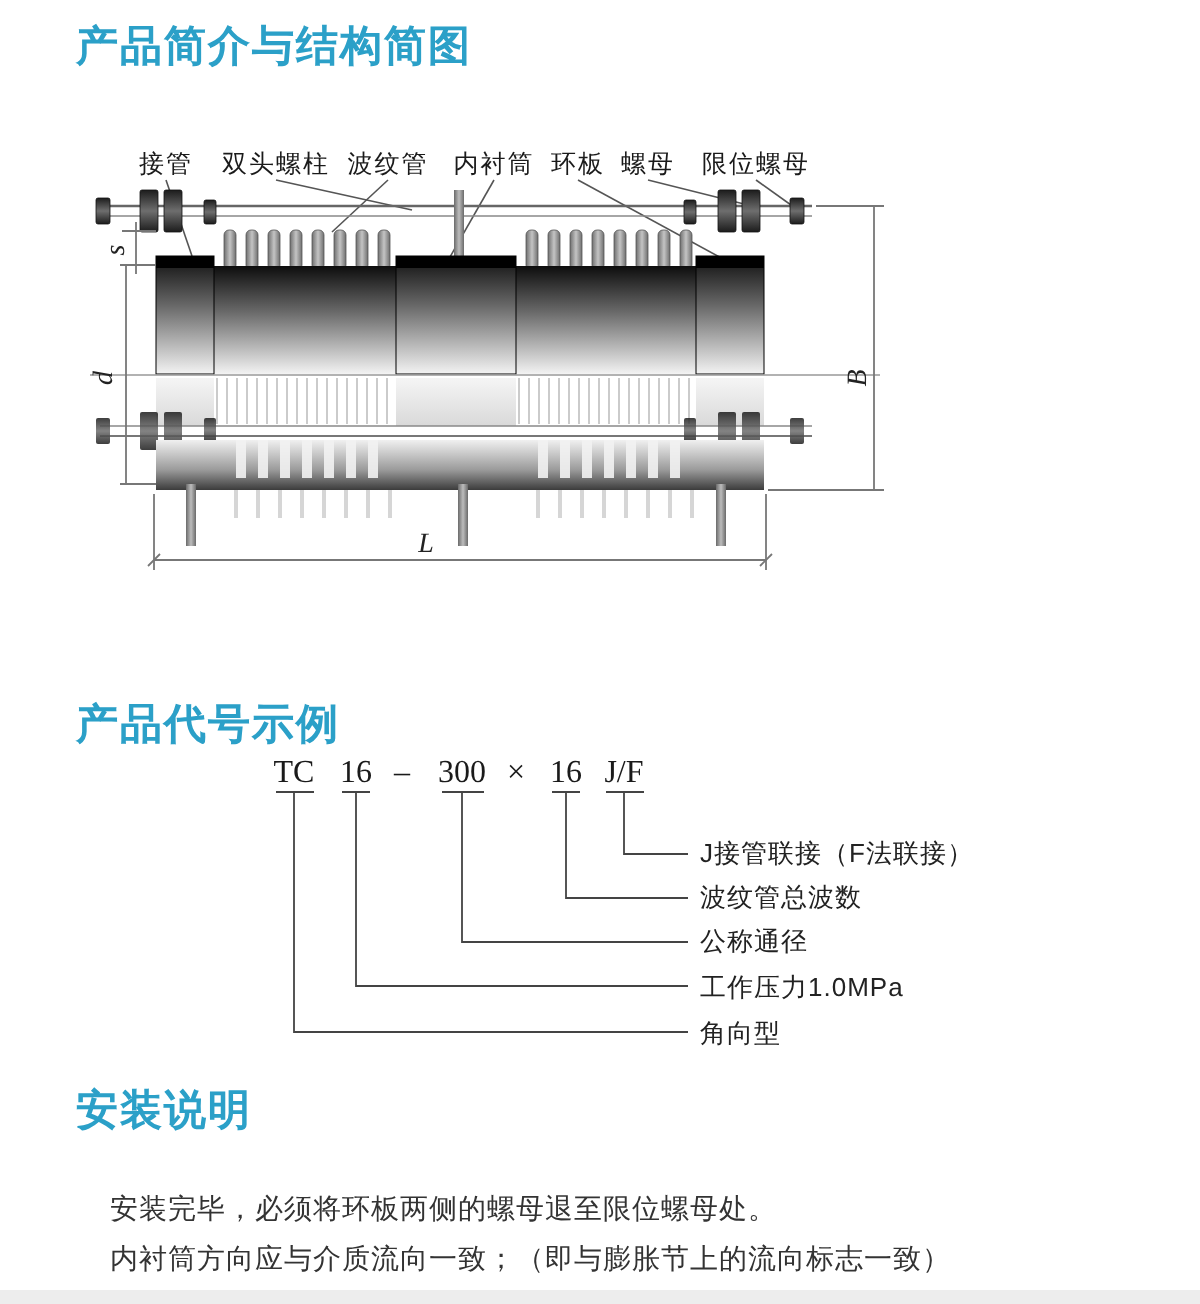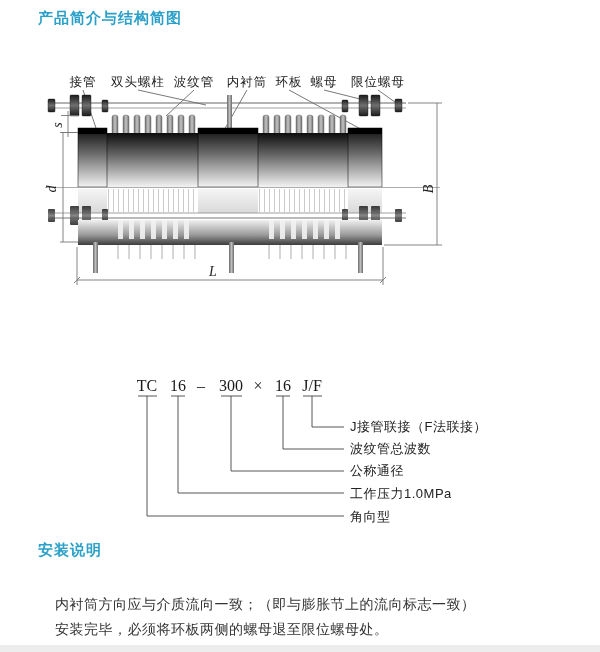--- a/index.html
+++ b/index.html
@@ -1,21 +1,21 @@
 <!DOCTYPE html>
 <html><head>
 <meta charset="utf-8">
 <style>
   html,body{margin:0;padding:0;background:#fff;}
   .page{
     position:relative;width:600px;height:652px;background:#ffffff;
     font-family:"Liberation Sans","DejaVu Sans",sans-serif;overflow:hidden;
   }
   .sec-title{
-    position:absolute;left:38px;font-size:15px;font-weight:bold;
+    position:absolute;left:38px;font-size:21px;font-weight:bold;
     color:#2ba0c8;letter-spacing:1px;
   }
   #title-intro{top:9px;}
   #title-code{top:348px;}
   #title-install{top:541px;}
   .install-text{position:absolute;left:55px;top:592px;color:#333;font-size:14px;}
   .install-text p{margin:0;line-height:25px;letter-spacing:0.5px;}
   svg text{user-select:none;}
   .part-label{font-size:12.5px;fill:#1a1a1a;letter-spacing:1px;}
   .dim-letter{font-family:"Liberation Serif","DejaVu Serif",serif;font-size:14px;fill:#222;font-style:italic;}
@@ -248,20 +248,21 @@
     <g stroke="#777" stroke-width="0.9">
       <line x1="39" y1="185" x2="39" y2="223"></line>
       <line x1="345" y1="185" x2="345" y2="223"></line>
       <line x1="39" y1="218" x2="345" y2="218"></line>
       <line x1="36" y1="221" x2="42" y2="215"></line>
       <line x1="342" y1="221" x2="348" y2="215"></line>
     </g>
     <text class="dim-letter" x="175" y="214" text-anchor="middle" font-style="normal">L</text>
   </svg>
 
+  <div class="sec-title" id="title-code">产品代号示例</div>
 
   <svg id="codefig" style="position:absolute;left:100px;top:372px;" width="480" height="165" viewBox="0 0 480 165">
     <g>
       <text class="code-token" x="47" y="19" text-anchor="middle">TC</text>
       <text class="code-token" x="78" y="19" text-anchor="middle">16</text>
       <text class="code-token" x="101" y="19" text-anchor="middle">–</text>
       <text class="code-token" x="131" y="19" text-anchor="middle">300</text>
       <text class="code-token" x="158" y="19" text-anchor="middle">×</text>
       <text class="code-token" x="183" y="19" text-anchor="middle">16</text>
       <text class="code-token" x="212" y="19" text-anchor="middle">J/F</text>
@@ -278,18 +279,18 @@
       <text class="callout-label" x="250" y="81">波纹管总波数</text>
       <text class="callout-label" x="250" y="103">公称通径</text>
       <text class="callout-label" x="250" y="126">工作压力1.0MPa</text>
       <text class="callout-label" x="250" y="149">角向型</text>
     </g>
   </svg>
 
   <div class="sec-title" id="title-install">安装说明</div>
 
   <div class="install-text">
+    <p>安装完毕，必须将环板两侧的螺母退至限位螺母处。</p>
     <p>内衬筒方向应与介质流向一致；（即与膨胀节上的流向标志一致）</p>
-    <p>安装完毕，必须将环板两侧的螺母退至限位螺母处。</p>
   </div>
 
   <div class="bottom-strip"></div>
 </div>
 
 </body></html>

